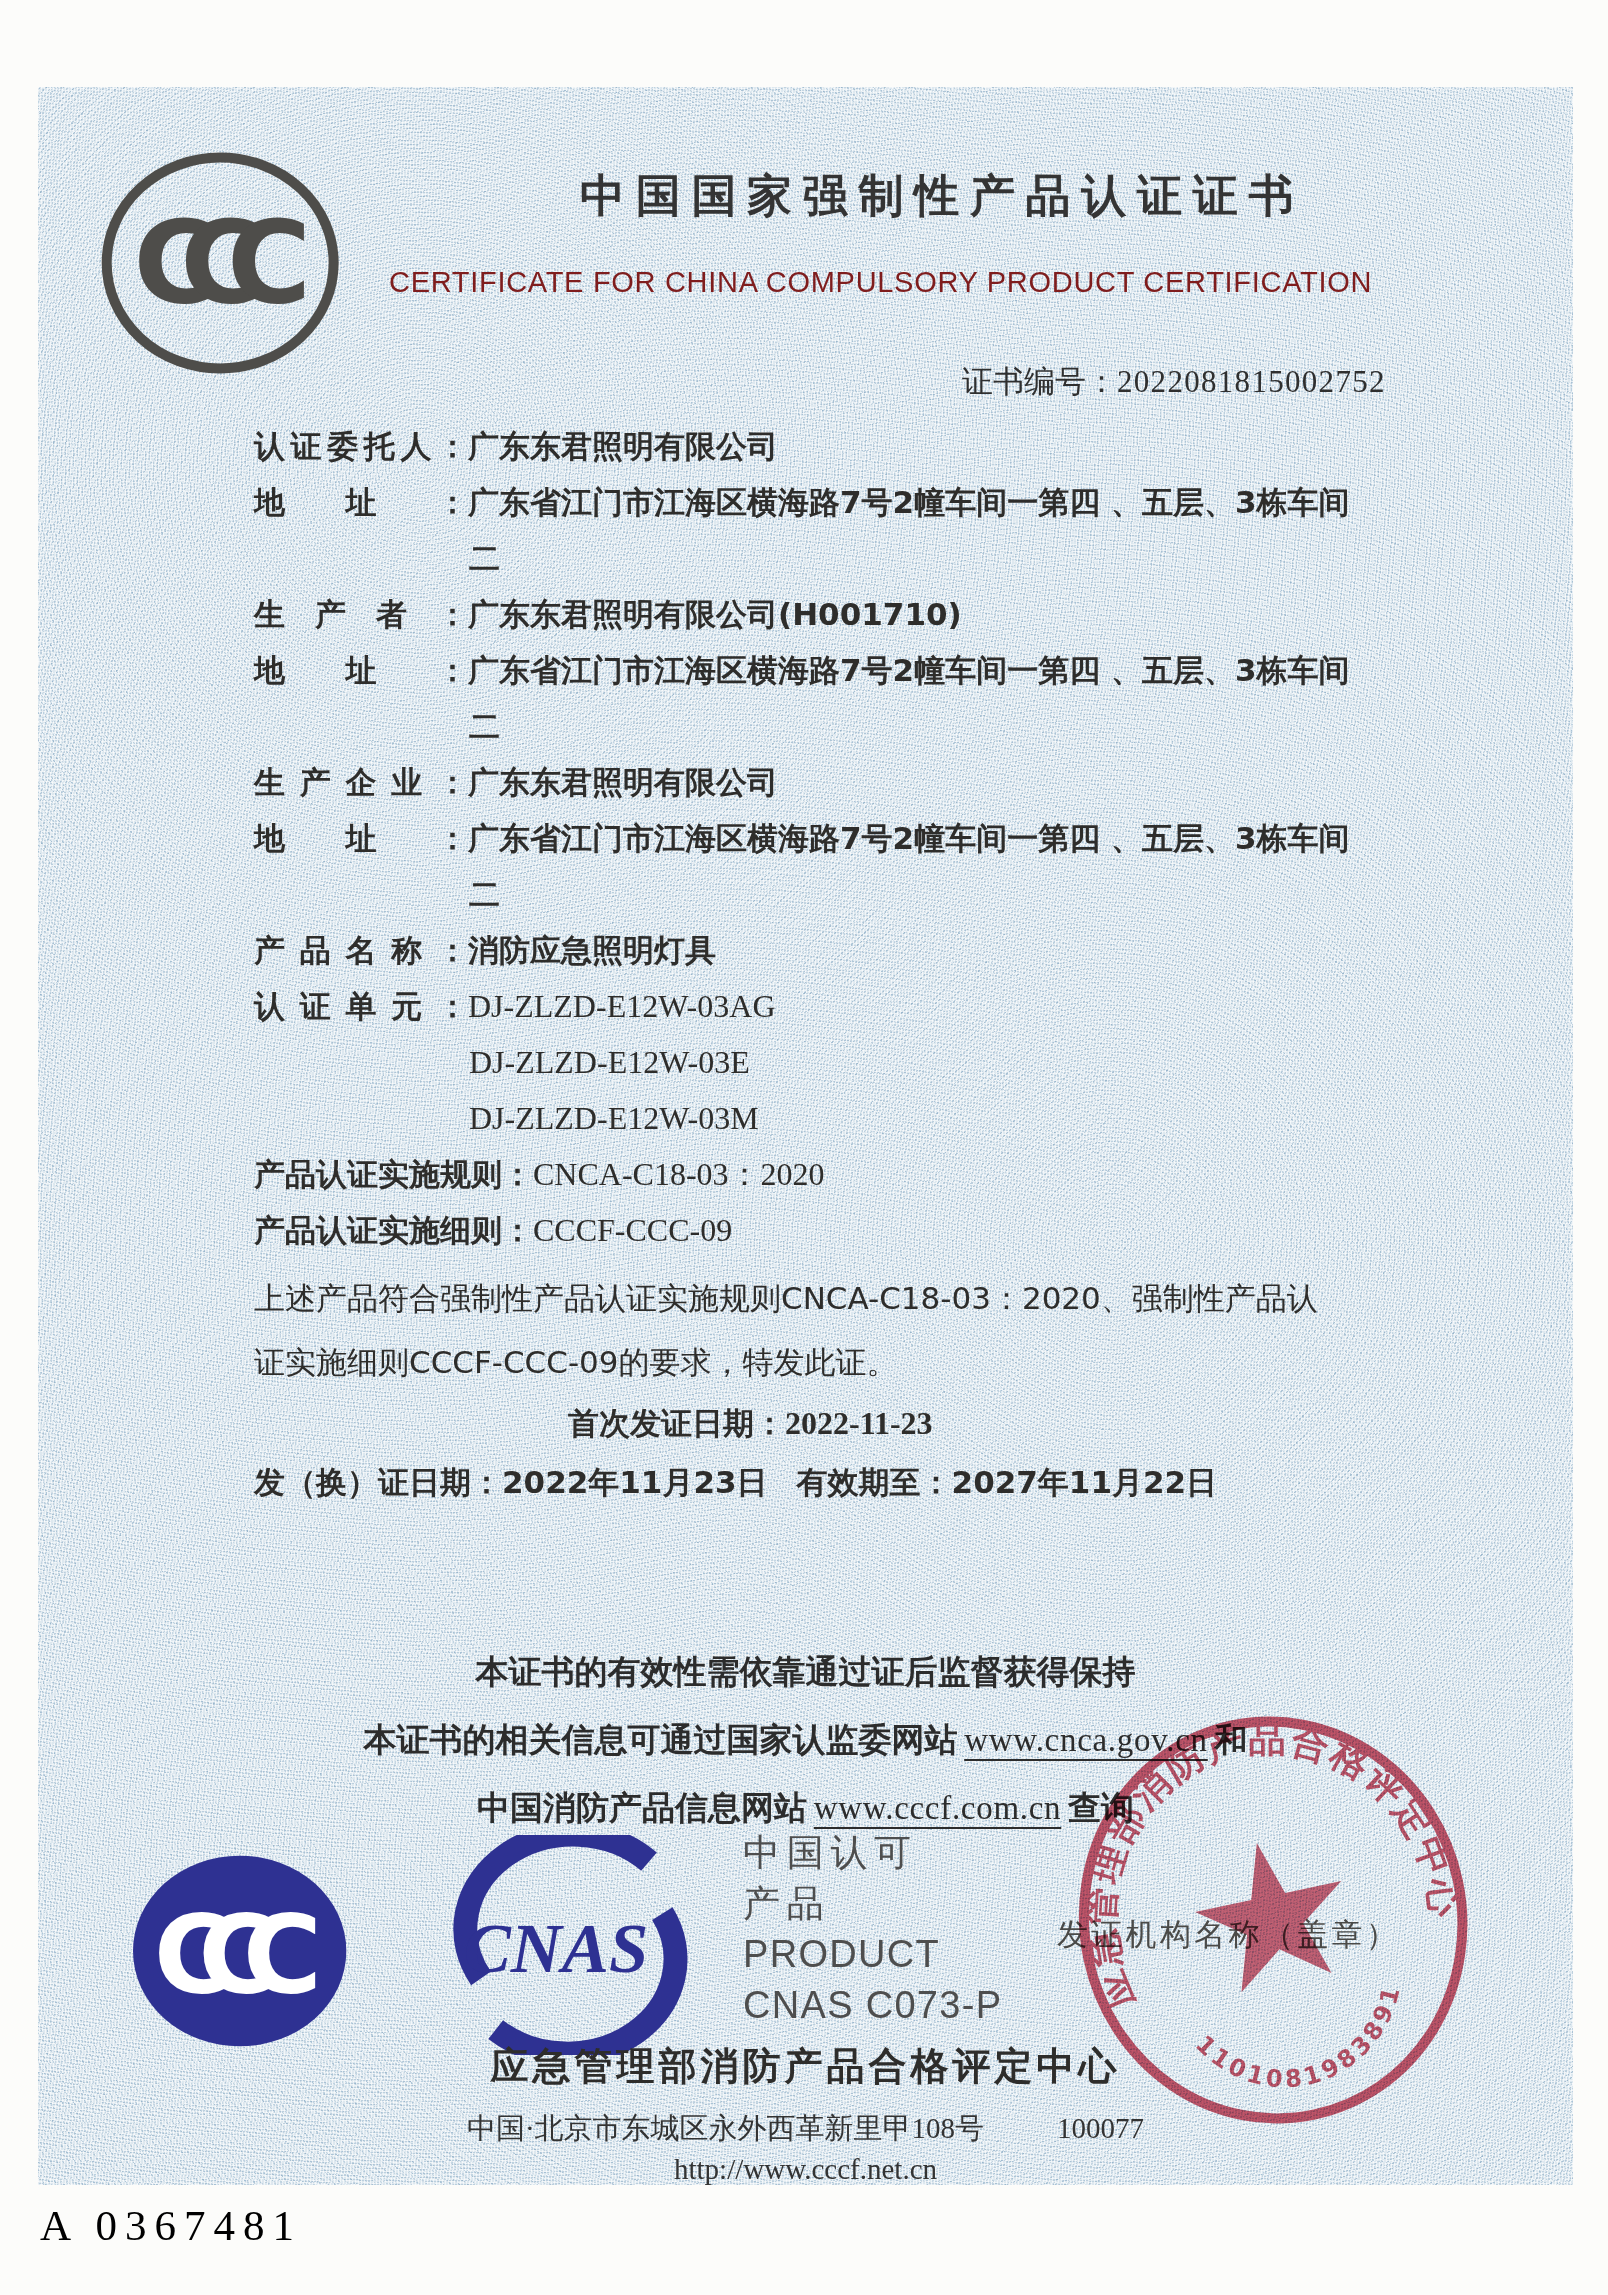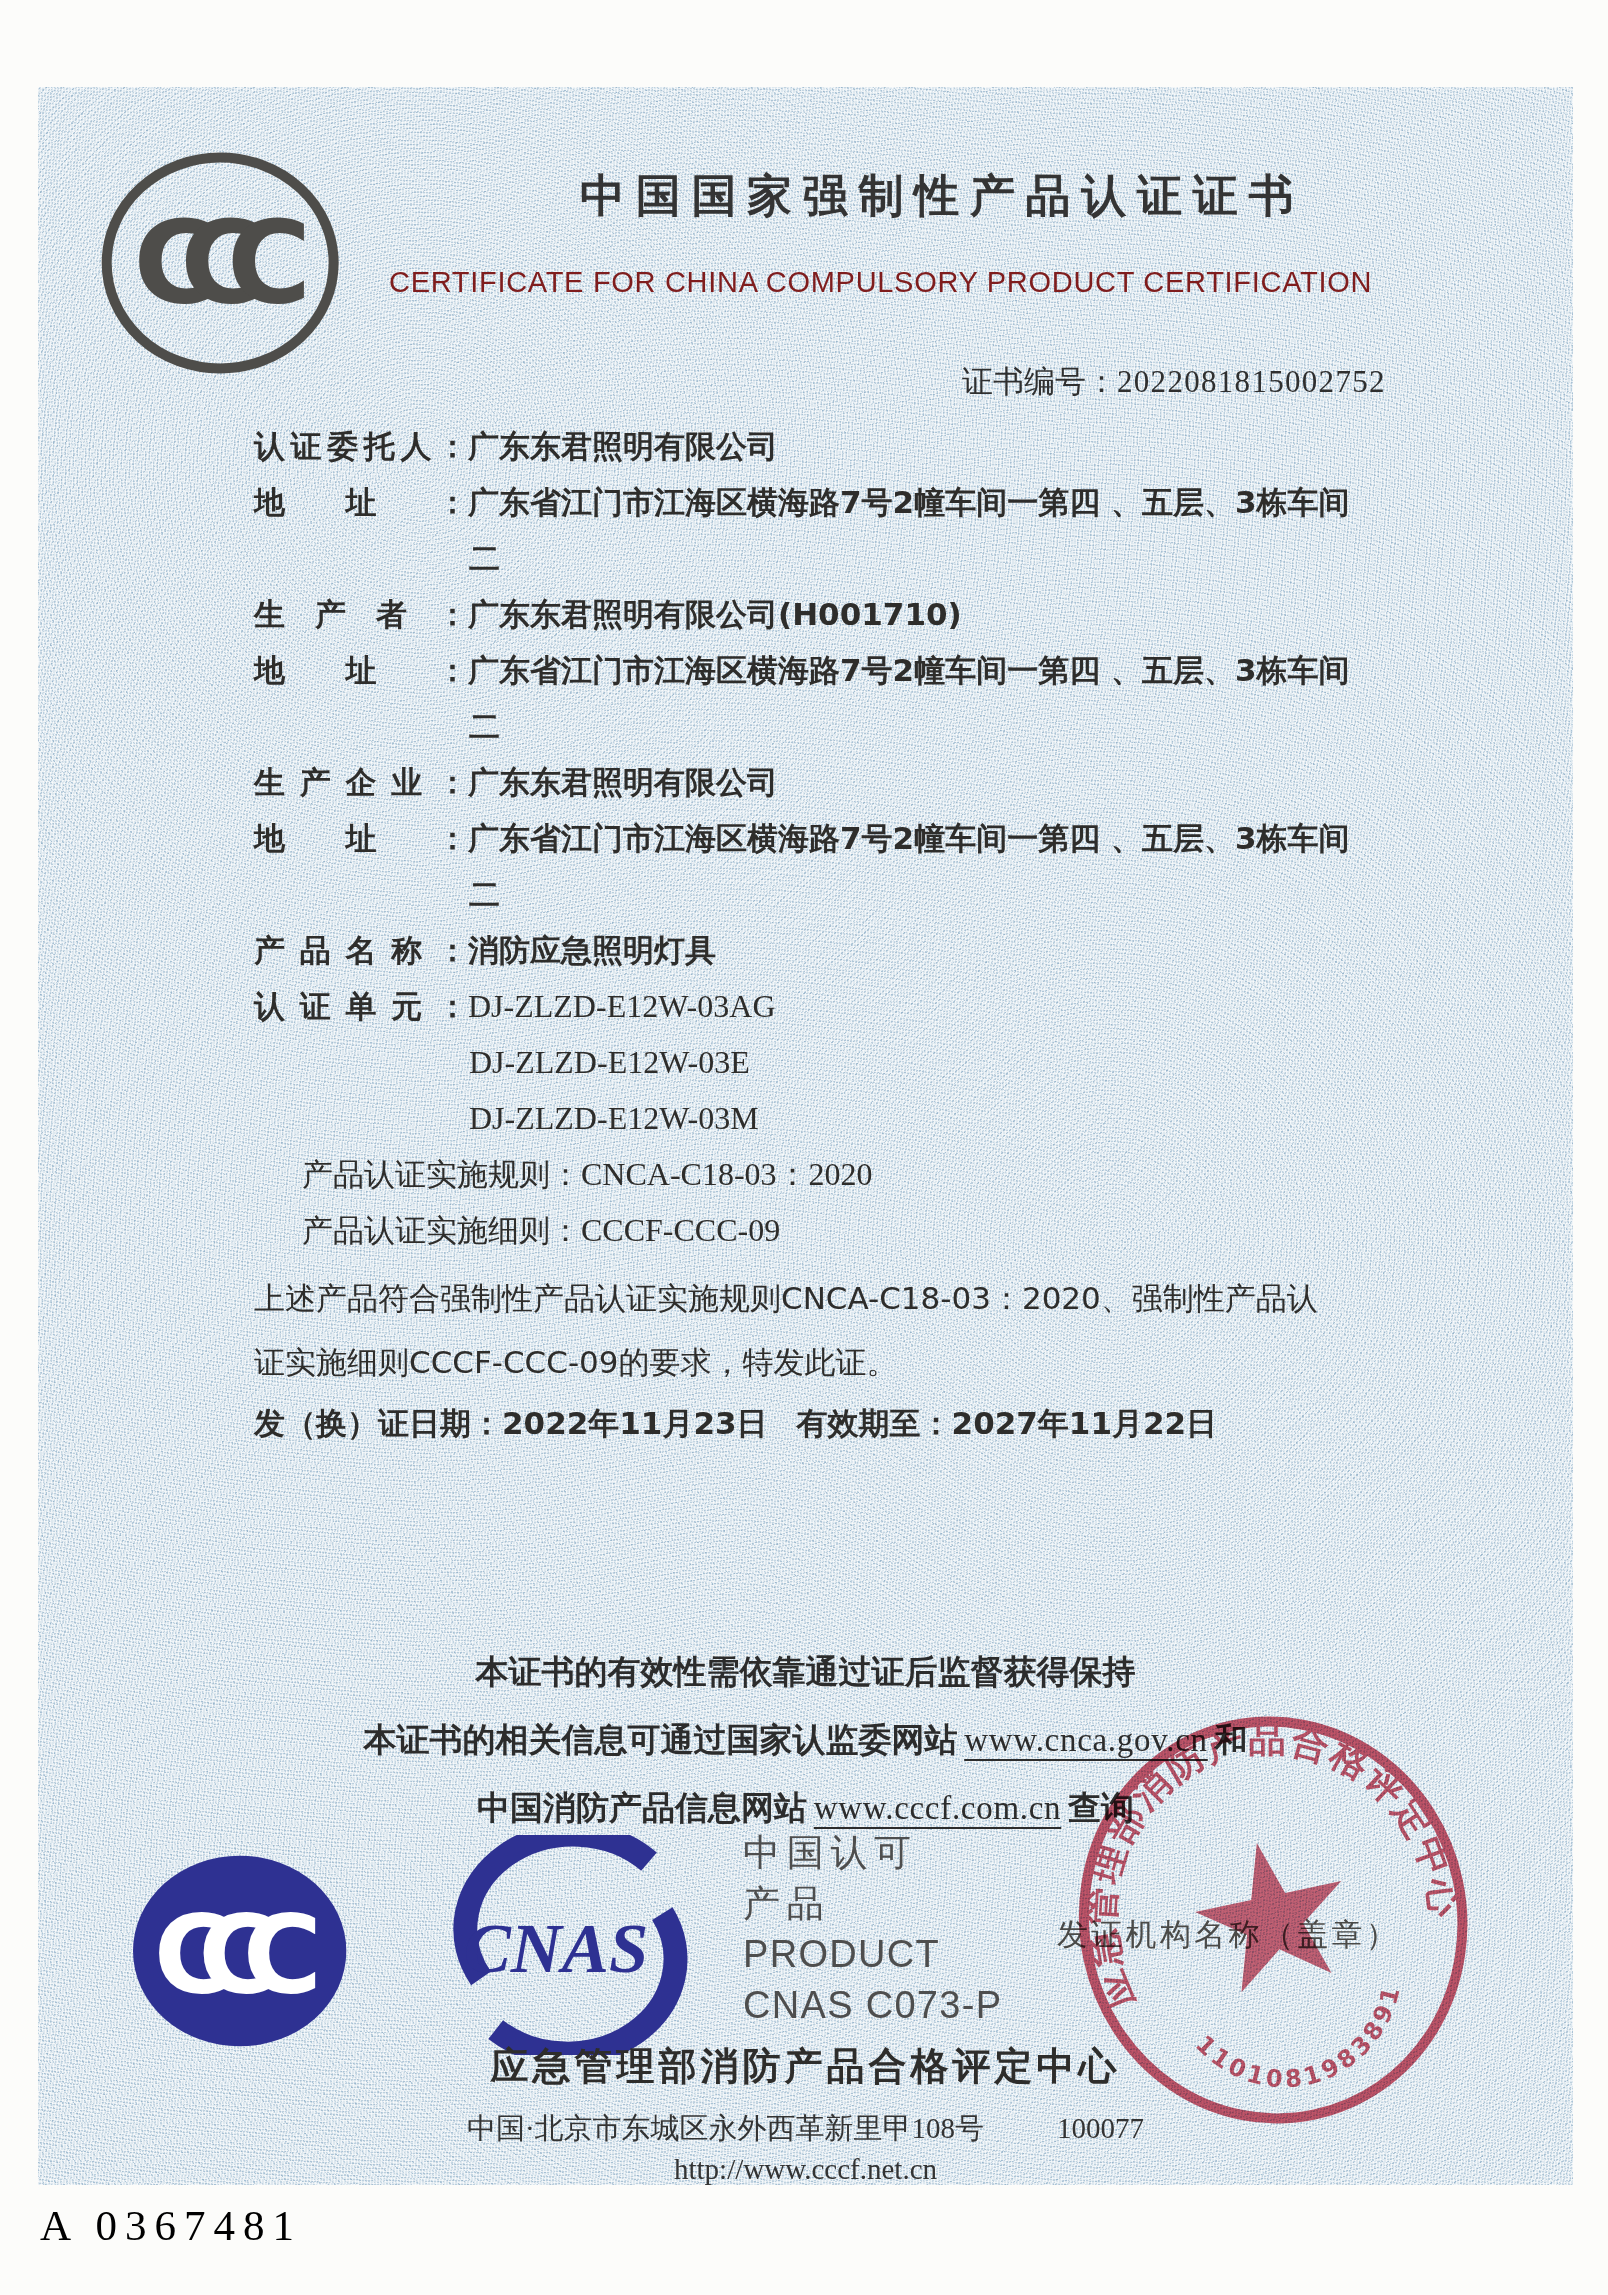--- a/index.html
+++ b/index.html
@@ -20,21 +20,21 @@
   }
   .abs{position:absolute;}
   #title{left:580px;top:166px;font-size:45px;font-weight:700;letter-spacing:10.7px;color:#343434;white-space:nowrap;}
   #subtitle{left:389px;top:266px;font-size:29px;letter-spacing:0.7px;color:#7f1d1d;font-family:"Liberation Sans",sans-serif;white-space:nowrap;}
   #certno{left:962px;top:361px;font-size:31px;font-family:"Liberation Serif","DejaVu Serif",serif;color:#2f2f2f;white-space:nowrap;}
   #certno .num{letter-spacing:1.3px;}
 
   .body-block{left:254px;top:418px;width:1196px;}
   .row{font-size:31px;line-height:56px;white-space:nowrap;}
   .lab{display:inline-block;width:214px;font-weight:700;text-align:justify;text-align-last:justify;}
-  .lab-n{font-weight:400;margin-left:48px;}
+  .lab-n{font-weight:700;}
   .lab-r{display:inline-block;width:214px;font-weight:700;text-align:right;}
   .val{font-weight:700;}
   .vlatin{font-family:"Liberation Serif","DejaVu Serif",serif;font-weight:400;font-size:32px;}
   .cont{padding-left:215px;font-weight:700;}
   .cont2{padding-left:215px;}
   .statement{margin-top:8px;font-weight:400;line-height:64px;font-size:31px;white-space:nowrap;}
   .first-issue{padding-left:314px;font-weight:700;font-size:31px;line-height:59px;white-space:nowrap;}
   .dates{font-weight:700;font-size:31px;line-height:59px;white-space:nowrap;}
   .dates .dv{font-weight:700;}
   .dates .lab2{margin-left:29px;}
@@ -110,20 +110,23 @@
   <div class="row">
     <span class="lab-n">产品认证实施规则：</span><span class="vlatin">CNCA-C18-03：2020</span>
   </div>
   <div class="row">
     <span class="lab-n">产品认证实施细则：</span><span class="vlatin">CCCF-CCC-09</span>
   </div>
 
   <div class="statement">上述产品符合强制性产品认证实施规则CNCA-C18-03：2020、强制性产品认</div>
   <div class="statement" style="margin-top:0;">证实施细则CCCF-CCC-09的要求，特发此证。</div>
 
+  <div class="first-issue">
+    <span>首次发证日期：</span><span class="vlatin" style="font-weight:700;">2022-11-23</span>
+  </div>
   <div class="dates">
     <span>发（换）证日期：</span><span class="dv">2022年11月23日</span><span class="lab2">有效期至：</span><span class="dv">2027年11月22日</span>
   </div>
 </div>
 
 <div class="abs notes">
   <div class="nline">本证书的有效性需依靠通过证后监督获得保持</div>
   <div class="nline">
     <span>本证书的相关信息可通过国家认监委网站</span><span class="url">www.cnca.gov.cn</span><span>和</span>
   </div>

